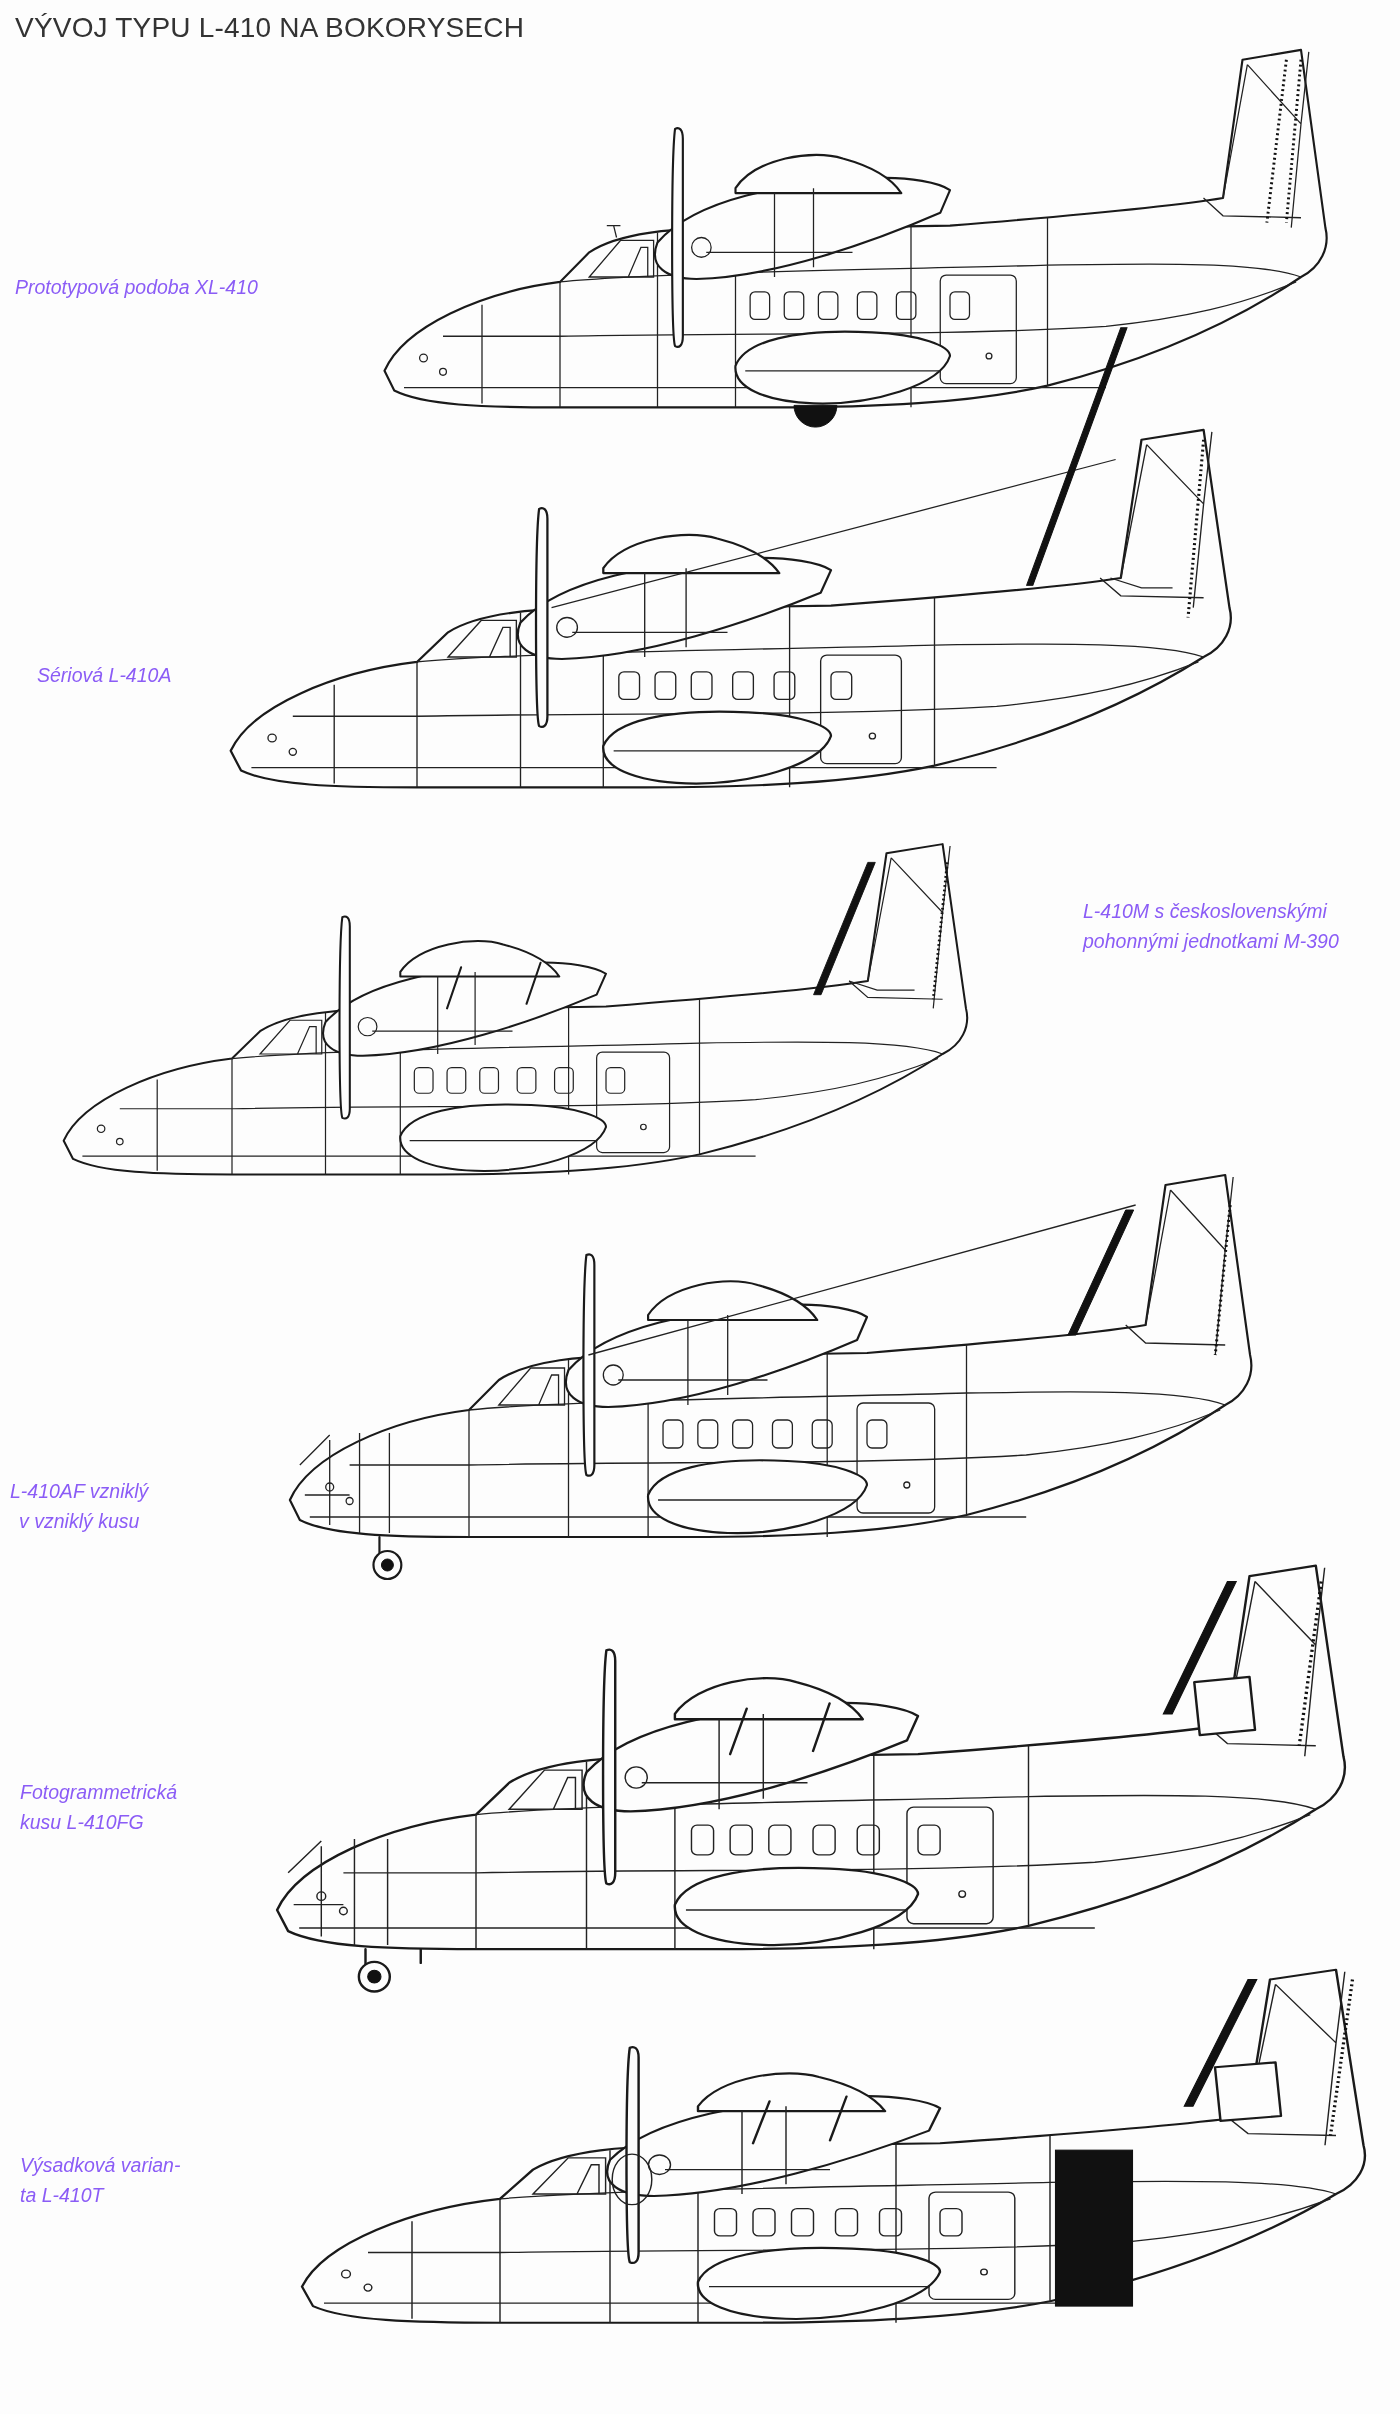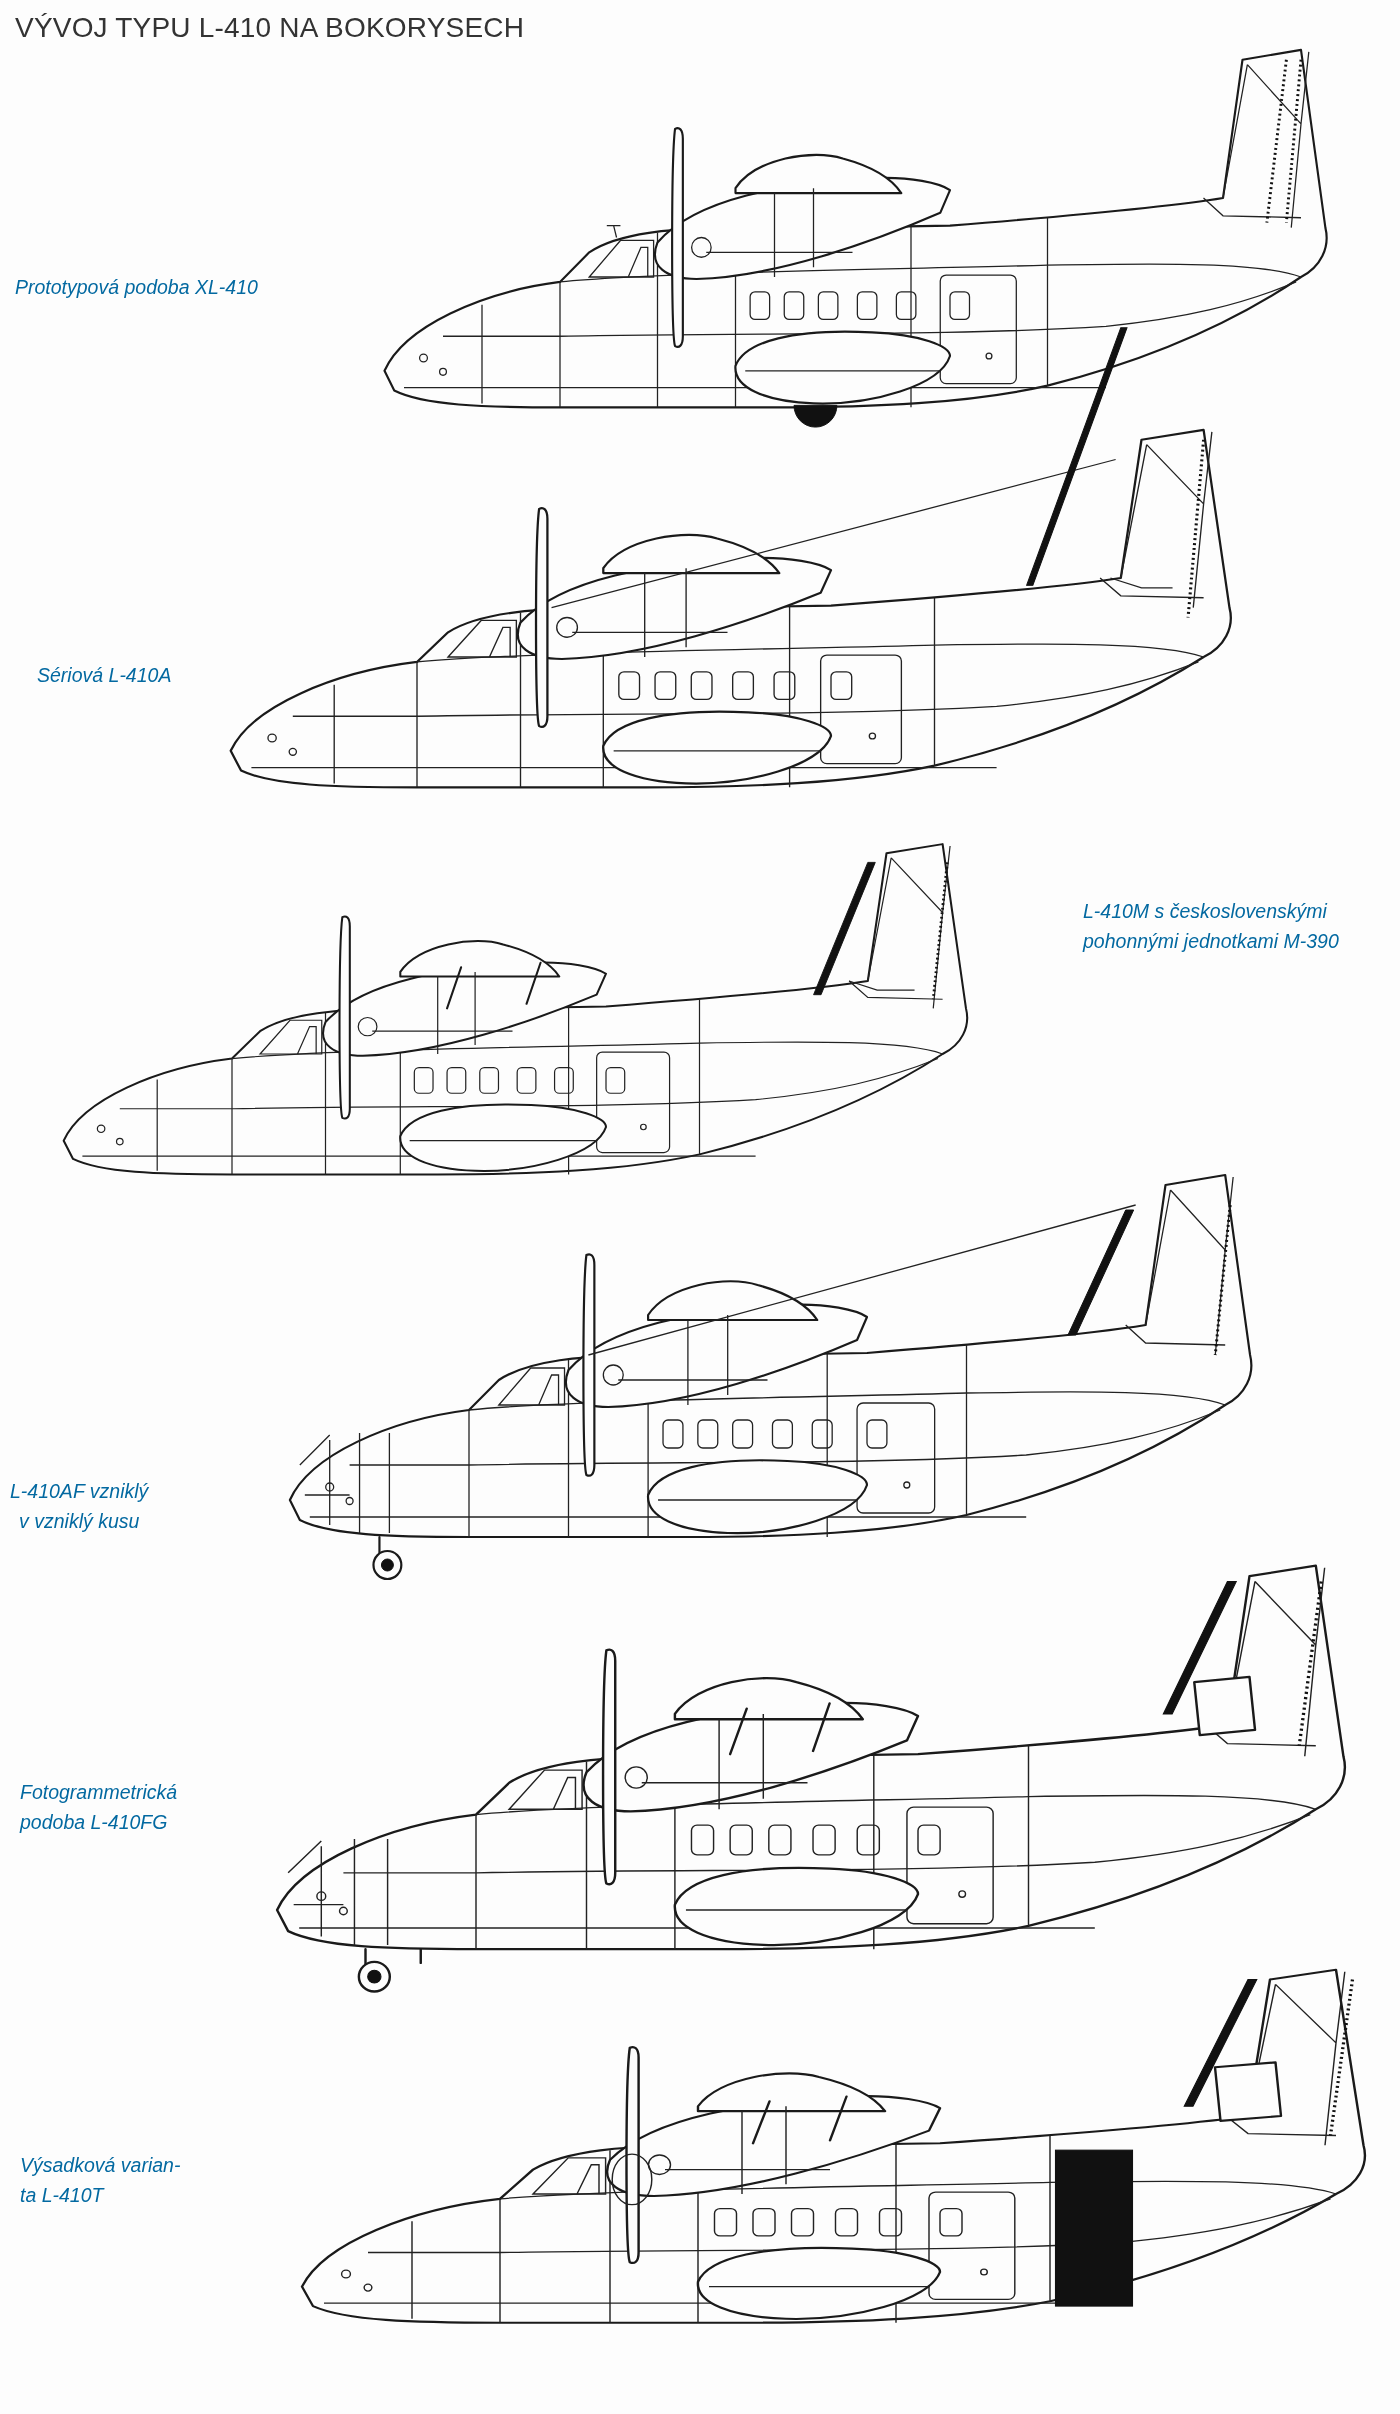--- a/index.html
+++ b/index.html
@@ -1,18 +1,18 @@
 <!DOCTYPE html>
 <html><head>
 <meta charset="utf-8">
 <style>
   html, body { margin:0; padding:0; }
   body { width:1400px; height:2414px; background:#fdfdfd; position:relative; overflow:hidden; color:#3a3a3a; }
   .title { position:absolute; left:15px; top:12px; font-family:"Liberation Sans", sans-serif; font-size:28px; letter-spacing:0.2px; color:#333; }
-  .caption { position:absolute; font-family:"Liberation Sans", sans-serif; font-style:italic; font-size:19.5px; line-height:30px; color:#0369a1; white-space:nowrap; }
+  .caption { position:absolute; font-family:"Liberation Sans", sans-serif; font-style:italic; font-size:19.5px; line-height:30px; color:#8b5cf6; white-space:nowrap; }
   .plane { position:absolute; }
   .plane svg { width:100%; height:100%; display:block; overflow:visible; }
   .ln { fill:none; stroke:#1a1a1a; stroke-width:2.2; stroke-linejoin:round; stroke-linecap:round; }
   .thin { fill:none; stroke:#222; stroke-width:1.3; }
   .fillw { fill:#fdfdfd; stroke:#1a1a1a; stroke-width:2.2; stroke-linejoin:round; }
   .blk { fill:#111; stroke:#111; stroke-width:1; }
   .hatch { fill:none; stroke:#111; stroke-width:3; stroke-dasharray:2 3; }
 </style>
 </head>
 <body>
@@ -28,21 +28,21 @@
 <div class="caption" style="left:1083px; top:848px; width:300px;margin-top:48px;">
   <div class="justify">L-410M s československými</div>
   <div>pohonnými jednotkami M-390</div>
 </div>
 <div class="caption" style="left:10px; top:1476px;text-align:center;">
   <div>L-410AF vzniklý</div>
   <div>v vzniklý kusu</div>
 </div>
 <div class="caption" style="left:20px; top:1777px;">
   <div>Fotogrammetrická</div>
-  <div>podoba L-410FG</div>
+  <div>kusu L-410FG</div>
 </div>
 <div class="caption" style="left:20px; top:2150px;">
   <div>Výsadková varian-</div>
   <div>ta L-410T</div>
 </div>
 
 <svg width="0" height="0" style="position:absolute">
   <defs>
 
     <g id="fuselage">

